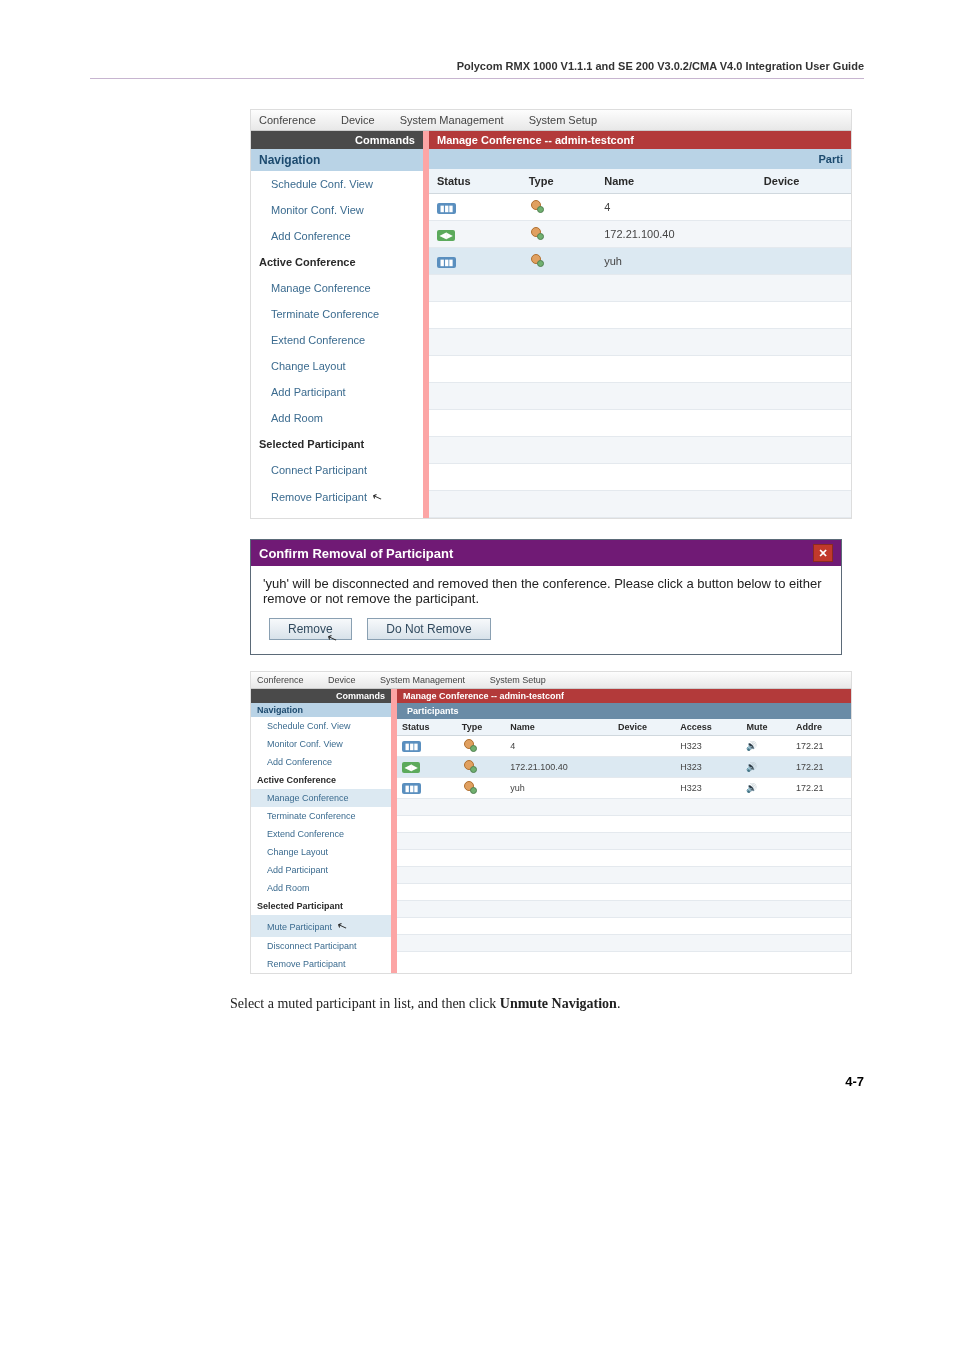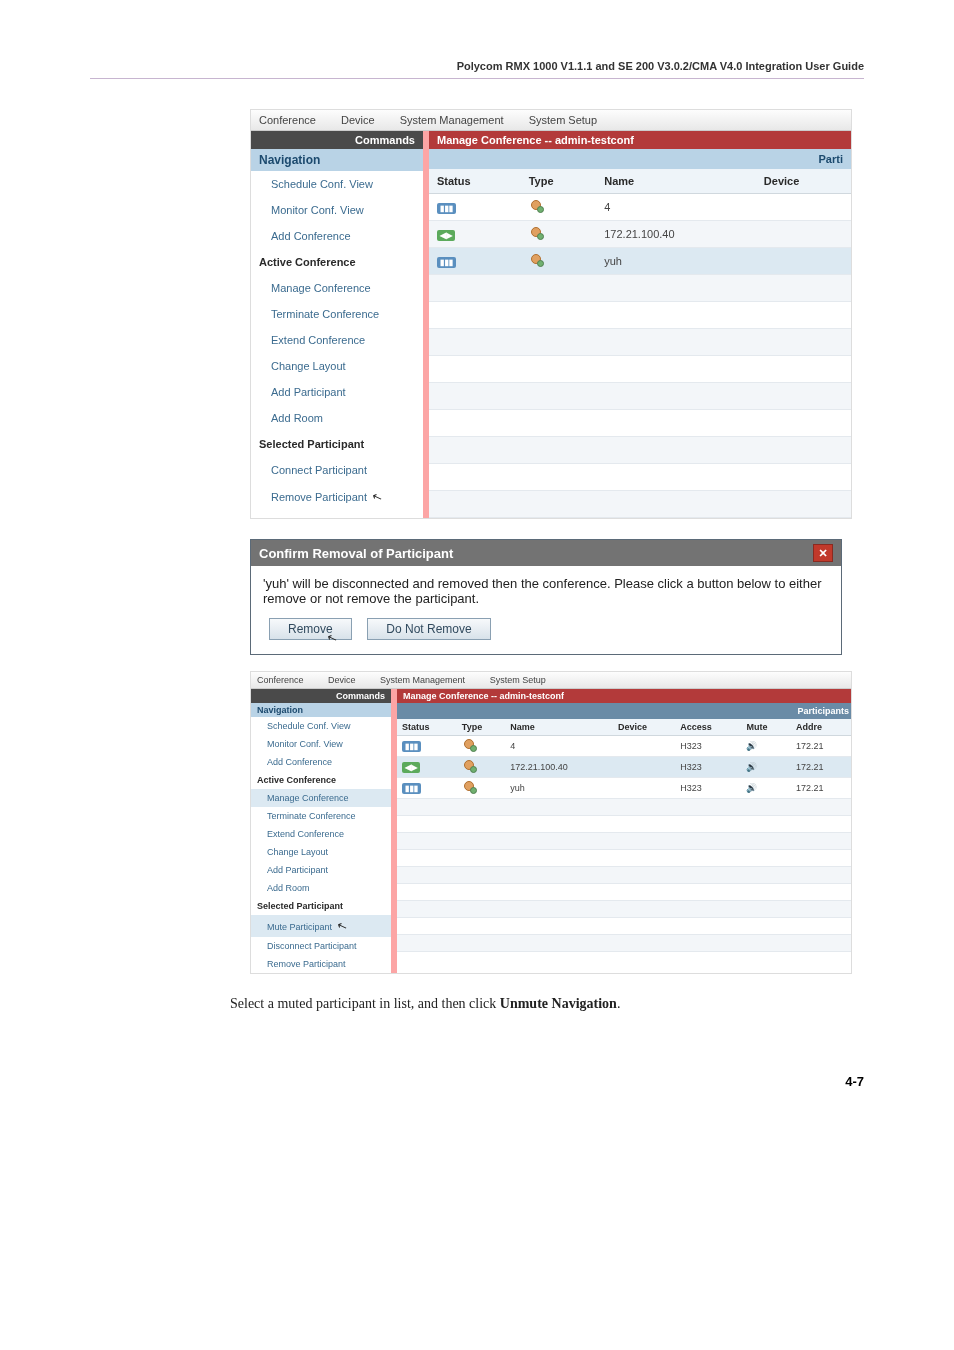--- a/index.html
+++ b/index.html
@@ -163,21 +163,21 @@
     color:#222;
   }
 
   
   .dialog {
     margin: 18px auto 10px 160px;
     width: 590px;
     border: 1px solid #5b6a78;
   }
   .dlg-title {
-    background: #737373;
+    background: #701a75;
     color: #fff;
     font-weight: bold;
     font-size: 13px;
     padding: 4px 8px;
     display: flex;
     justify-content: space-between;
     align-items: center;
   }
   .dlg-close {
     background: #c1392b;
@@ -238,22 +238,22 @@
   .ss2 .bar-dark, .ss2 .bar-red, .ss2 .nav-title { font-size: 9px; padding: 2px 6px; }
   .ss2 .nav-item { padding: 4px 6px 4px 16px; font-size: 9px; }
   .ss2 .nav-head { padding: 4px 6px; font-size: 9px; }
   .ss2 .sidebar { width: 140px; }
   .ss2 table.grid th, .ss2 table.grid td { padding: 3px 5px; font-size: 9px; height: 10px; }
   .ss2 .bar-participants {
     background: #6a8ba6;
     color: #fff;
     font-size: 9px;
     font-weight: bold;
-    text-align: right;
-    padding: 3px 2px;
+    text-align: left;
+    padding: 3px 10px;
   }
   .speaker-on { color:#6aa6d6; }
   .speaker-off { color:#c99a4a; }
 </style>
 </head>
 <body>
 
 <div class="page">
 
   <div class="doc-header">Polycom RMX 1000 V1.1.1 and SE 200 V3.0.2/CMA V4.0 Integration User Guide</div>

